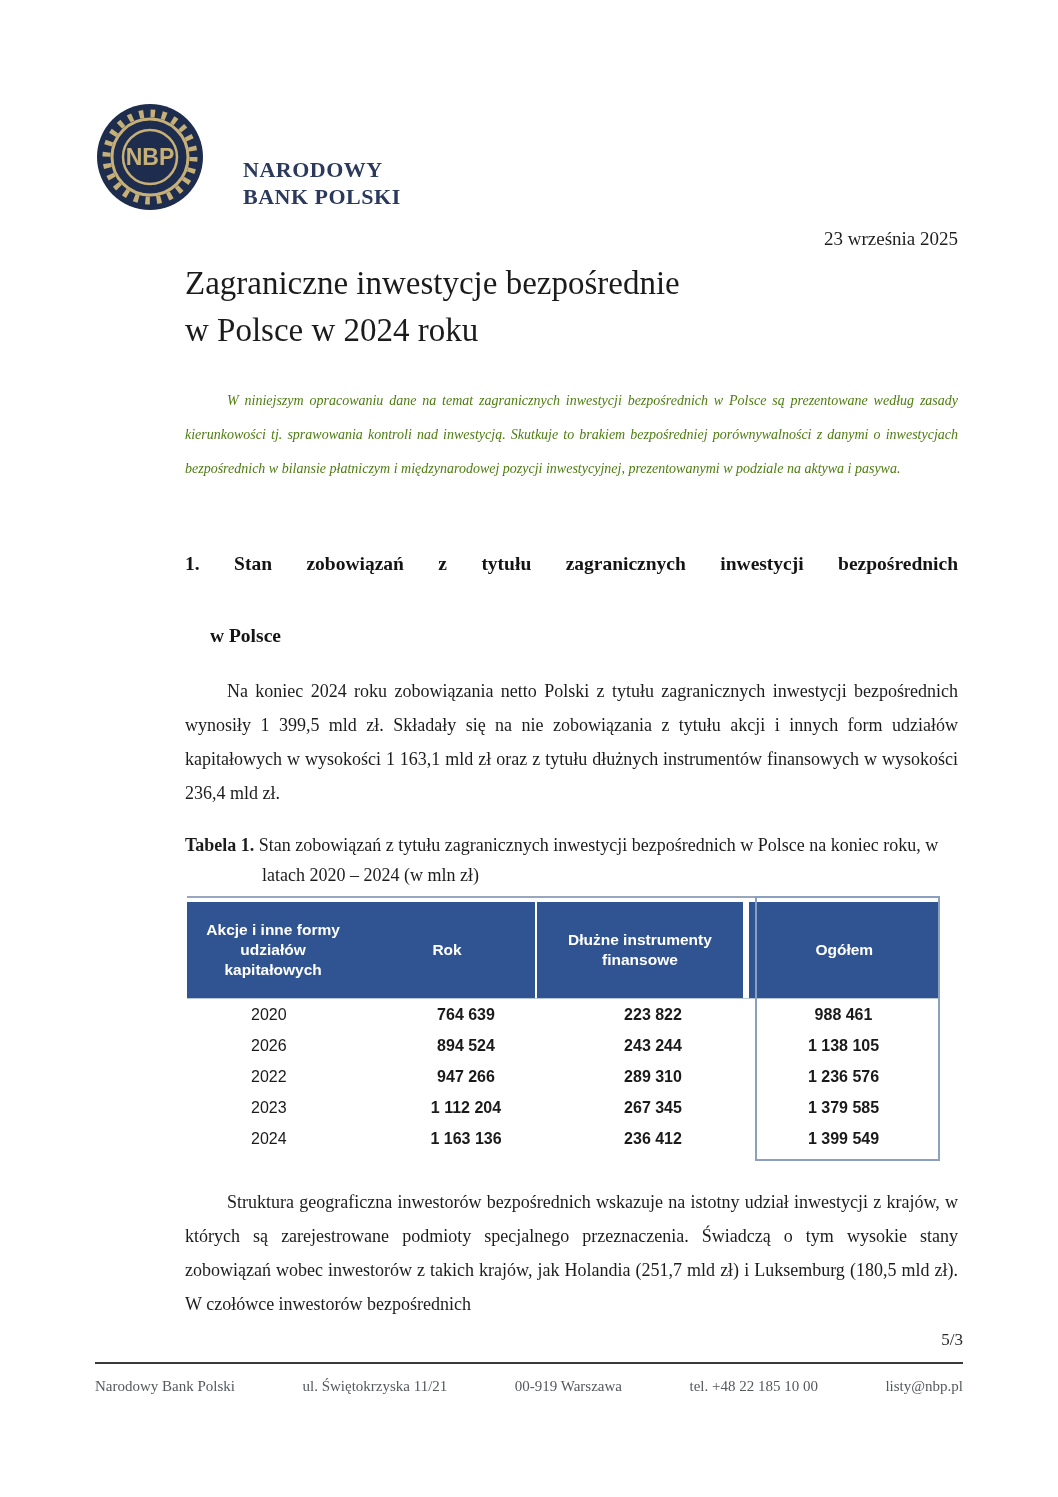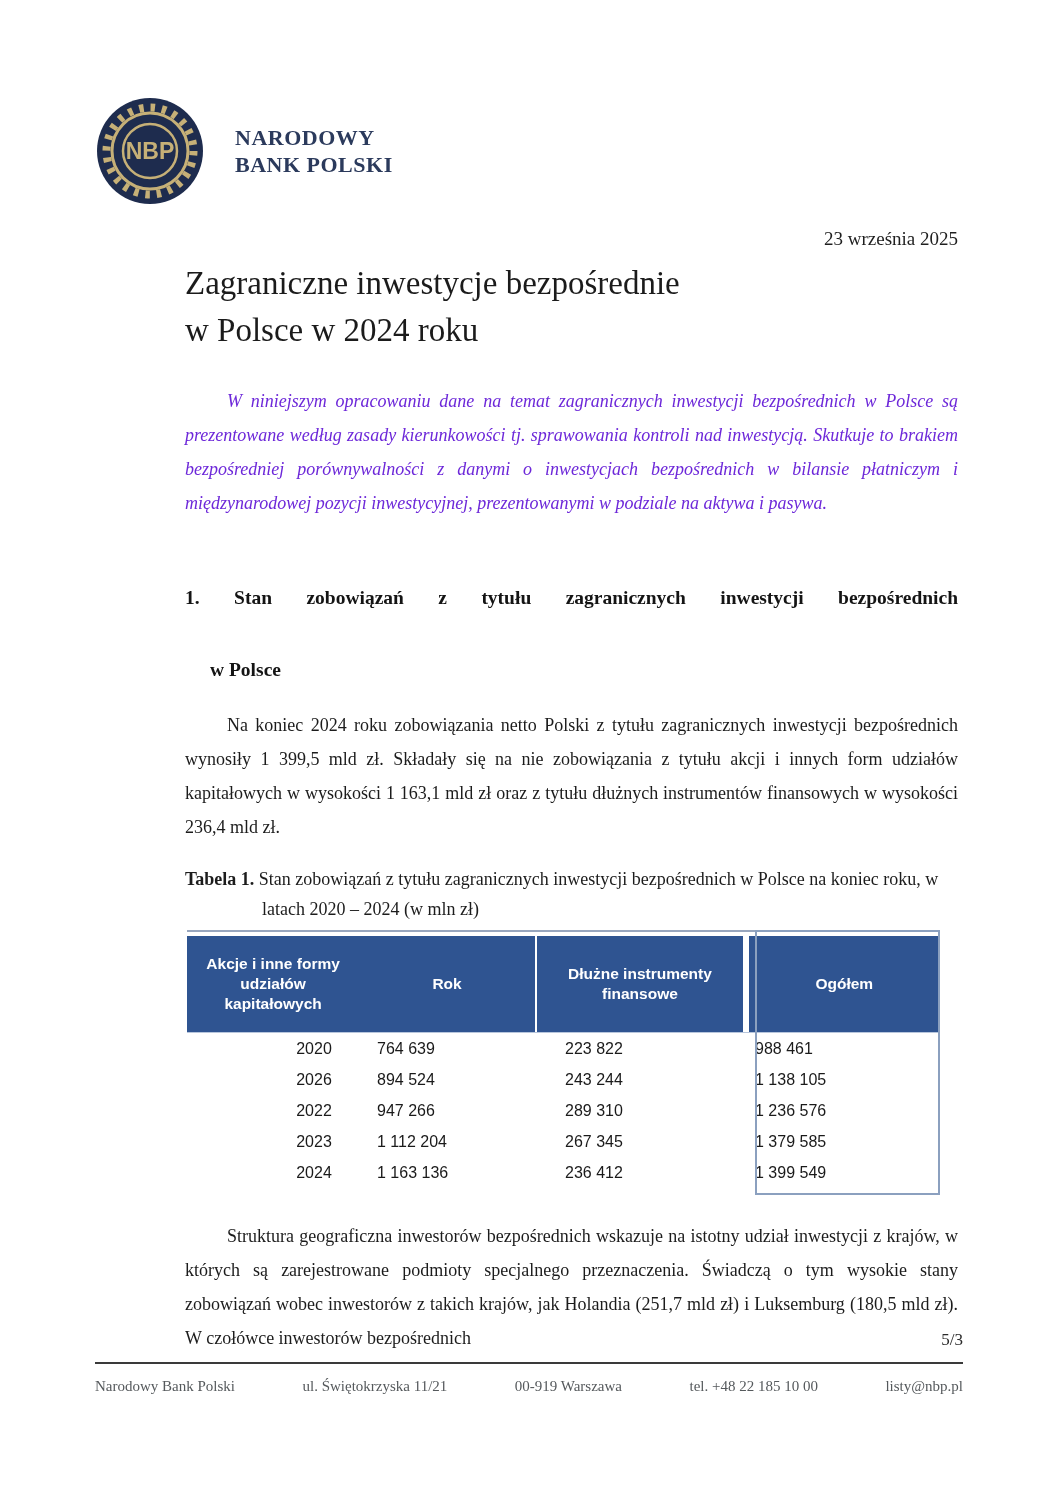--- a/index.html
+++ b/index.html
@@ -6,39 +6,39 @@
   .page{
     position:relative;
     width:1058px;height:1497px;
     background:#ffffff;
     font-family:"Liberation Serif", serif;
     color:#1c1c1c;
     overflow:hidden;
   }
 
   
-  .brand{position:absolute;left:97px;top:98px;display:flex;align-items:center;gap:32px;}
+  .brand{position:absolute;left:97px;top:104px;display:flex;align-items:flex-end;gap:40px;}
   .logo{width:106px;height:106px;}
   .brand-name{
     font-family:"Liberation Serif", serif;
     font-weight:700;color:#2b3a5c;
     font-size:22px;line-height:27px;letter-spacing:0.5px;
   }
   .brand-name span{display:block;}
 
   
   .doc-date{position:absolute;right:100px;top:228px;font-size:19px;color:#1f1f1f;}
   .content{position:absolute;left:185px;top:260px;width:773px;}
   h1.doc-title{margin:0 0 30px 0;font-weight:400;font-size:33px;line-height:47px;color:#1b1b1b;}
   h1.doc-title span{display:block;}
 
   .intro{
     margin:0 0 60px 0;
-    font-style:italic;color:#6d28d9;
-    font-size:18px;line-height:34px;
+    font-style:italic;color:#4d7c0f;
+    font-size:14px;line-height:34px;
     text-align:justify;text-indent:42px;
   }
 
   h2.sec{margin:0 0 20px 0;font-size:19.5px;line-height:36px;font-weight:700;color:#141414;}
   .h-line1{display:block;text-align:justify;}
   .h-line1::after{content:"";display:inline-block;width:100%;height:0;}
   .h-line2{display:block;padding-left:25px;}
 
   p.body-par{
     margin:0 0 20px 0;
@@ -64,22 +64,22 @@
   .thead .hc{
     background:#2f5491;color:#ffffff;font-weight:700;
     font-size:15.5px;line-height:20px;
     display:flex;align-items:center;justify-content:center;
     text-align:center;box-sizing:border-box;padding:0 6px;
   }
   .c1{width:190px;} .c2{width:186px;} .c3{width:223px;} .c4{width:207px;}
   .sep2{width:2px;background:#ffffff;} .gap6{width:6px;background:#ffffff;}
   .trow{display:flex;height:31px;align-items:center;font-size:16px;color:#1a1a1a;}
   .trow .cell{box-sizing:border-box;}
-  .cell.year{width:190px;padding-left:64px;text-align:center;}
-  .cell.num{text-align:left;padding-right:8px;}
+  .cell.year{width:190px;padding-left:64px;text-align:left;}
+  .cell.num{text-align:center;padding-right:8px;font-weight:bold;}
   .cell.equity{width:186px;} .cell.debt{width:184px;} .cell.total{width:185px;}
   .total-box{
     position:absolute;top:0;bottom:0;left:568px;width:185px;
     border:2px solid #8ba0bf;box-sizing:border-box;pointer-events:none;
   }
 
   
   .pageno{position:absolute;right:95px;top:1330px;font-size:17px;color:#2a2a2a;}
   .footer-rule{position:absolute;left:95px;right:95px;top:1362px;height:2px;background:#3a3a3a;}
   .footer{

